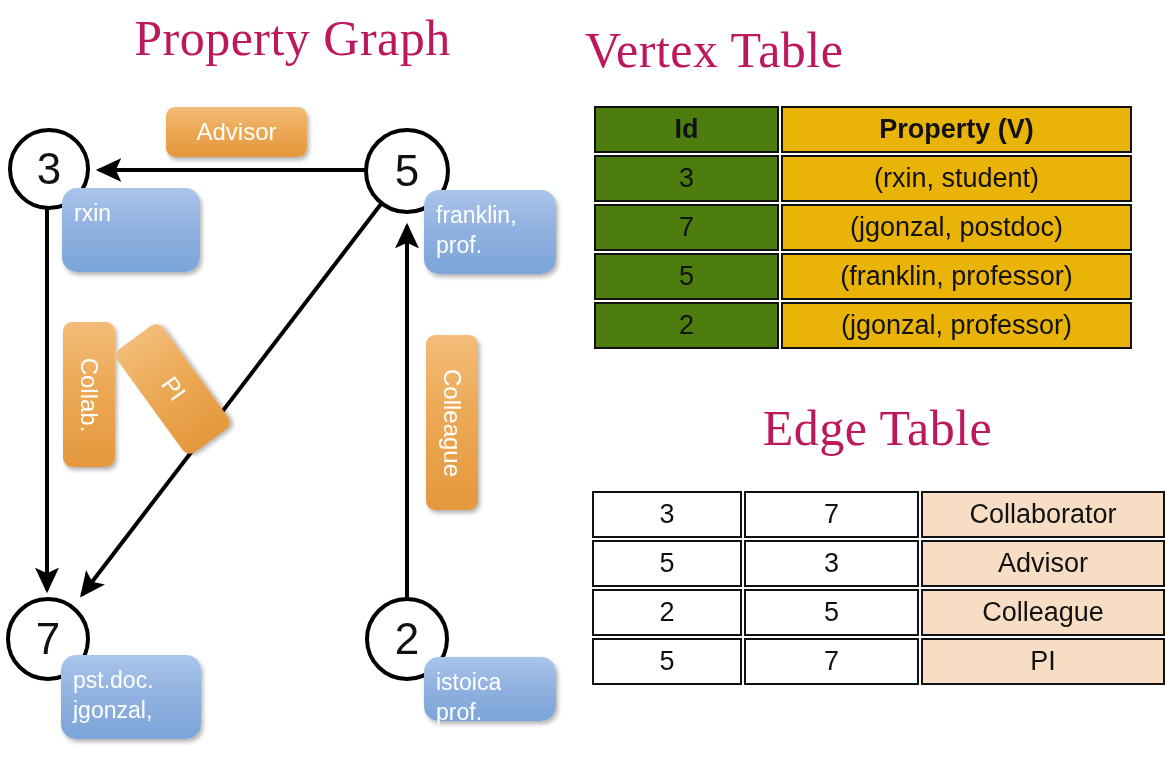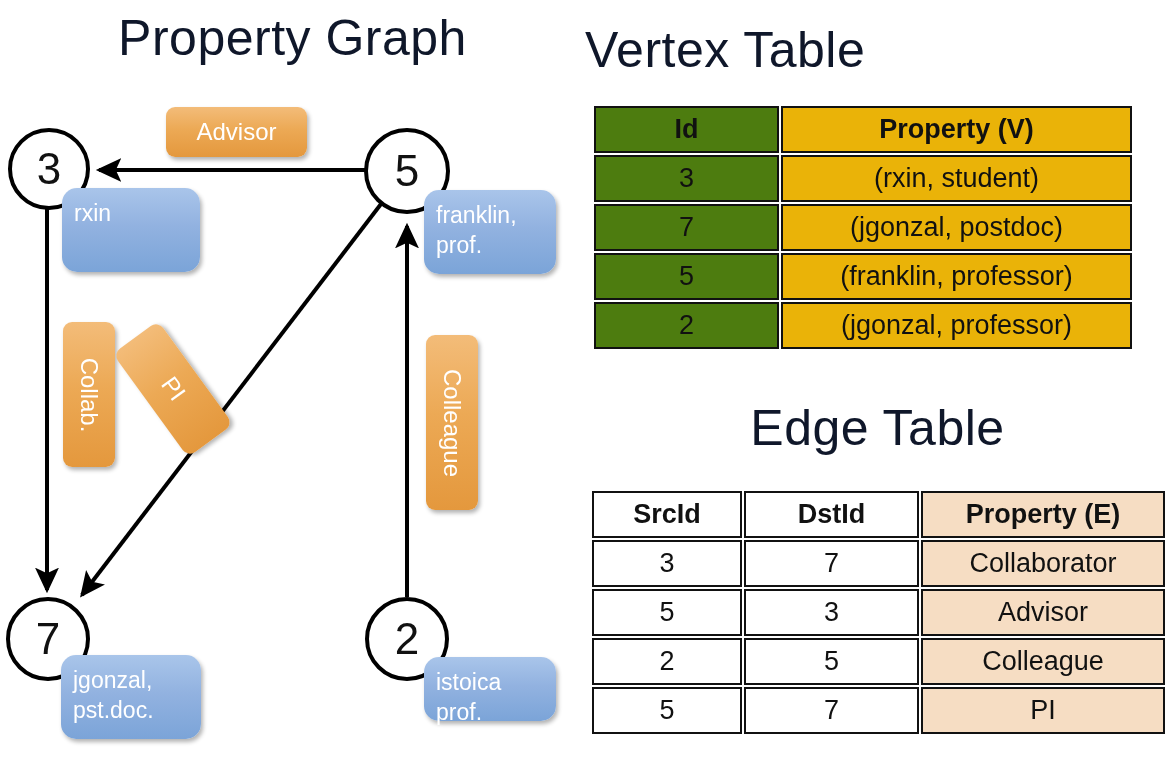--- a/index.html
+++ b/index.html
@@ -12,23 +12,23 @@
     height: 760px;
     position: relative;
     overflow: hidden;
     font-family: "Liberation Sans", sans-serif;
     color: #000000;
   }
 
   
   .title {
     position: absolute;
-    font-family: Liberation Sans, sans-serif;
-    font-weight: 300;
-    color: #0f172a;
+    font-family: Liberation Serif, serif;
+    font-weight: 300;
+    color: #be185d;
     white-space: nowrap;
     letter-spacing: 0.5px;
   }
   #title-property-graph {
     left: 0; top: 8px; width: 585px;
     text-align: center;
     font-size: 50px;
     line-height: 60px;
   }
   #title-vertex-table {
@@ -186,22 +186,22 @@
   <div class="prop-box" style="left:62px; top:188px; width:138px; height:84px;">
     <div>rxin</div>
   </div>
 
   <div class="prop-box" style="left:424px; top:190px; width:132px; height:84px;">
     <div>franklin,</div>
     <div>prof.</div>
   </div>
 
   <div class="prop-box" style="left:61px; top:655px; width:140px; height:84px;">
+    <div>pst.doc.</div>
     <div>jgonzal,</div>
-    <div>pst.doc.</div>
   </div>
 
   <div class="prop-box" style="left:424px; top:657px; width:132px; height:64px;">
     <div>istoica</div>
     <div>prof.</div>
   </div>
 
   <div class="edge-label" style="left:166px; top:107px; width:141px; height:50px;">
     <span>Advisor</span>
   </div>
@@ -241,25 +241,20 @@
     <tr>
       <td class="id-col">2</td>
       <td class="prop-col">(jgonzal, professor)</td>
     </tr>
   </tbody>
 </table>
 
 <table class="grid" id="edge-table">
   <tbody>
     <tr>
-      <td class="src-col hdr">SrcId</td>
-      <td class="dst-col hdr">DstId</td>
-      <td class="prop-col hdr">Property (E)</td>
-    </tr>
-    <tr>
       <td class="src-col">3</td>
       <td class="dst-col">7</td>
       <td class="prop-col">Collaborator</td>
     </tr>
     <tr>
       <td class="src-col">5</td>
       <td class="dst-col">3</td>
       <td class="prop-col">Advisor</td>
     </tr>
     <tr>

